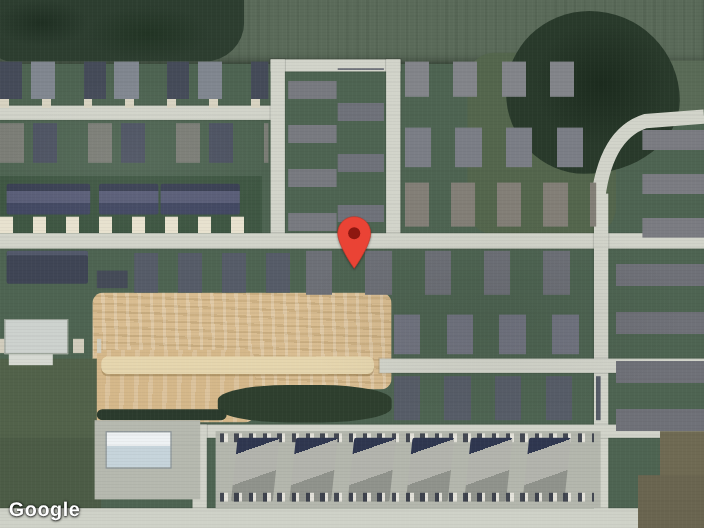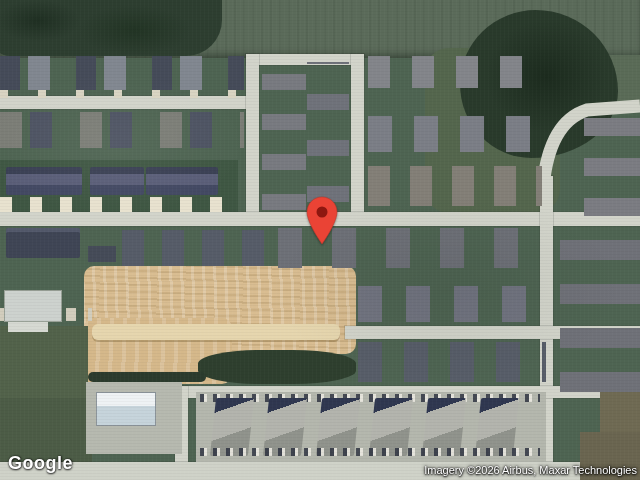--- a/index.html
+++ b/index.html
@@ -195,15 +195,14 @@
   <div class="abs" id="z-brown2"></div>
 
   <div class="abs" id="noise"></div>
 
   <svg class="abs" id="pin" viewBox="0 0 34 50">
     <path d="M17 1 C8.7 1 2 7.7 2 16 c0 11 15 32 15 32 s15 -21 15 -32 C32 7.7 25.3 1 17 1 Z" stroke="#C0392B" stroke-width="0.6" fill="#EA4335"></path>
     <circle cx="17" cy="16" r="5.5" fill="#8E1710"></circle>
   </svg>
 
   <div class="abs" id="logo">Google</div>
-  <div class="abs" id="attrib">Imagery ©2026 Airbus, Maxar Technologies</div>
 
 </div>
 
 </body></html>

